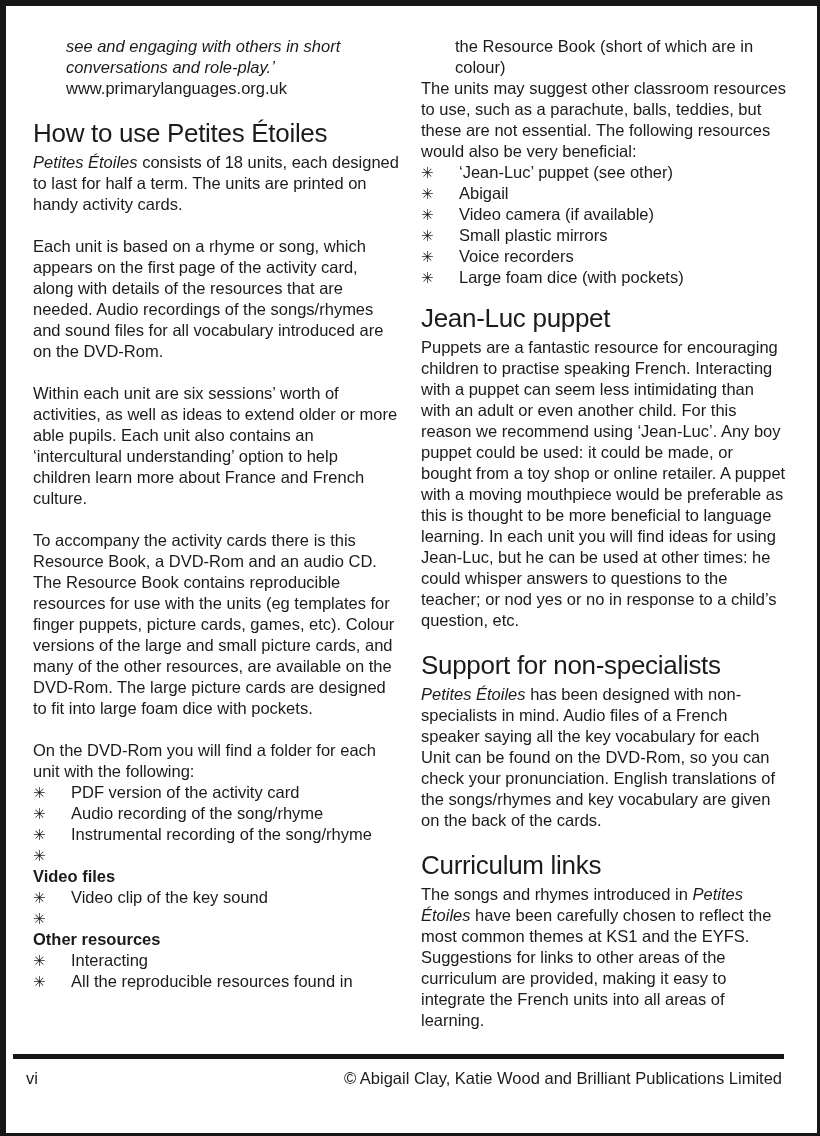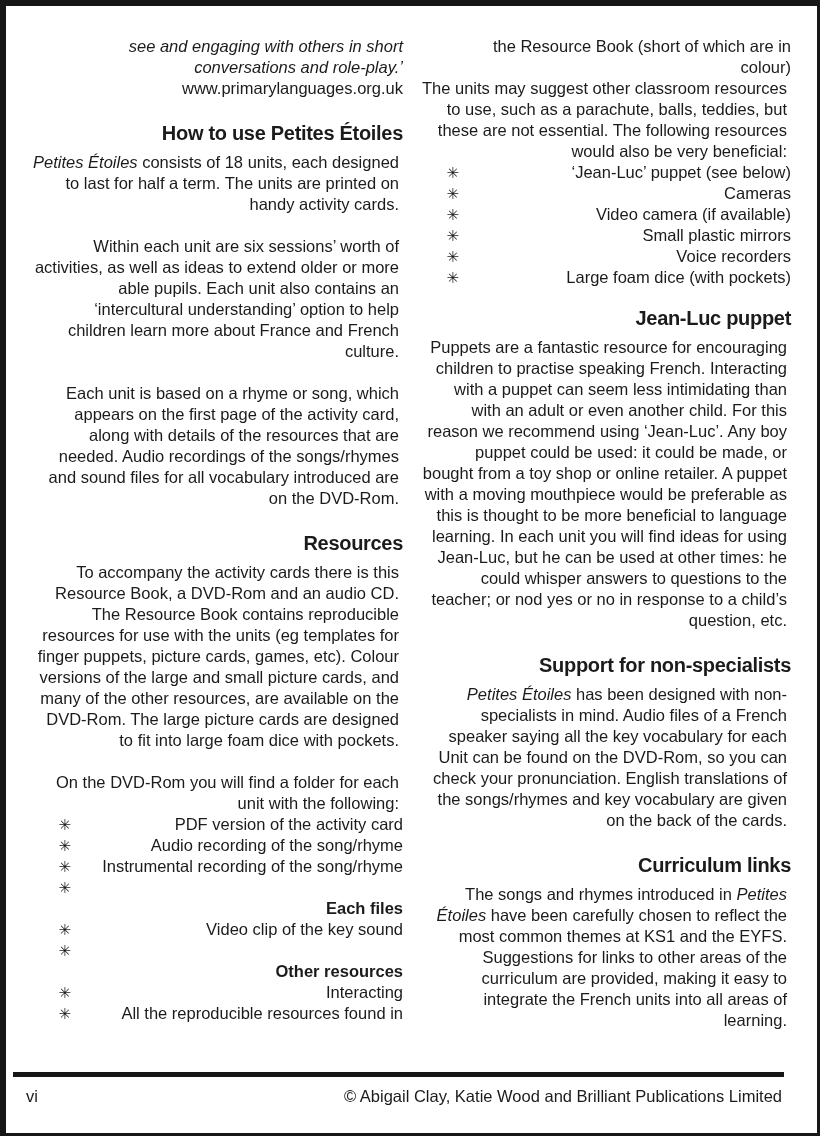--- a/index.html
+++ b/index.html
@@ -18,52 +18,51 @@
     line-height:21px;
     display:flex;
     flex-direction:column;
   }
   .content {
     flex:1;
     display:flex;
     gap:18px;
     padding:30px 26px 0 27px;
     overflow:hidden;
-    text-align:right;
   }
   .col { flex:1; min-width:0; }
 
   .quote { margin:0 0 21px 33px; }
   .italic { font-style:italic; }
   .bi { font-weight:normal; font-style:italic; }
 
   .h {
-    font-weight:bold;
-    font-size:20px;
+    font-weight:normal;
+    font-size:26px;
     line-height:27px;
     letter-spacing:-0.3px;
     margin:4px 0 5px 0;
   }
   p { margin:0 4px 21px 0; }
   p.tight { margin-bottom:0; }
 
   .subhead { font-weight:bold; }
 
   .li { display:flex; }
   .li .sym { flex:0 0 38px; font-size:15px; }
   .li .txt { flex:1; }
   .list { margin:0; }
   .list.gap-after { margin-bottom:17px; }
 
   .continuation { margin:0 0 0 34px; }
 
   .footer {
     border-top:5px solid #161616;
     margin:0 33px 0 7px;
-    padding:9px 2px 26px 13px;
+    padding:9px 2px 44px 13px;
     display:flex;
     justify-content:space-between;
     align-items:flex-start;
     gap:48px;
   }
 </style>
 </head>
 <body>
 
 <div class="page">
@@ -72,25 +71,24 @@
     <div class="col">
 
       <div class="quote">
         <div class="italic">see and engaging with others in short conversations and role-play.’</div>
         <div>www.primarylanguages.org.uk</div>
       </div>
 
       <div class="h">How to use Petites Étoiles</div>
       <p><span class="bi">Petites Étoiles</span><span> consists of 18 units, each designed to last for half a term. The units are printed on handy activity cards.</span></p>
 
+      <p>Each unit is based on a rhyme or song, which appears on the first page of the activity card, along with details of the resources that are needed. Audio recordings of the songs/rhymes and sound files for all vocabulary introduced are on the DVD-Rom.</p>
+
       <p>Within each unit are six sessions’ worth of activities, as well as ideas to extend older or more able pupils. Each unit also contains an ‘intercultural understanding’ option to help children learn more about France and French culture.</p>
 
-      <p>Each unit is based on a rhyme or song, which appears on the first page of the activity card, along with details of the resources that are needed. Audio recordings of the songs/rhymes and sound files for all vocabulary introduced are on the DVD-Rom.</p>
-
-      <div class="h">Resources</div>
       <p>To accompany the activity cards there is this Resource Book, a DVD-Rom and an audio CD. The Resource Book contains reproducible resources for use with the units (eg templates for finger puppets, picture cards, games, etc). Colour versions of the large and small picture cards, and many of the other resources, are available on the DVD-Rom. The large picture cards are designed to fit into large foam dice with pockets.</p>
 
       <p class="tight">On the DVD-Rom you will find a folder for each unit with the following:</p>
 
       <div class="li">
         <span class="sym">✳</span>
         <span class="txt">PDF version of the activity card</span>
       </div>
 
       <div class="list">
@@ -100,21 +98,21 @@
         </div>
         <div class="li">
           <span class="sym">✳</span>
           <span class="txt">Instrumental recording of the song/rhyme</span>
         </div>
         <div class="li">
           <span class="sym">✳</span>
         </div>
       </div>
 
-      <div class="subhead">Each files</div>
+      <div class="subhead">Video files</div>
       <div class="list">
         <div class="li">
           <span class="sym">✳</span>
           <span class="txt">Video clip of the key sound</span>
         </div>
         <div class="li">
           <span class="sym">✳</span>
         </div>
       </div>
 
@@ -134,25 +132,25 @@
 
     <div class="col">
 
       <div class="continuation">the Resource Book (short of which are in colour)</div>
 
       <p class="tight">The units may suggest other classroom resources to use, such as a parachute, balls, teddies, but these are not essential. The following resources would also be very beneficial:</p>
 
       <div class="list gap-after">
         <div class="li">
           <span class="sym">✳</span>
-          <span class="txt">‘Jean-Luc’ puppet (see below)</span>
+          <span class="txt">‘Jean-Luc’ puppet (see other)</span>
         </div>
         <div class="li">
           <span class="sym">✳</span>
-          <span class="txt">Cameras</span>
+          <span class="txt">Abigail</span>
         </div>
         <div class="li">
           <span class="sym">✳</span>
           <span class="txt">Video camera (if available)</span>
         </div>
         <div class="li">
           <span class="sym">✳</span>
           <span class="txt">Small plastic mirrors</span>
         </div>
         <div class="li">

